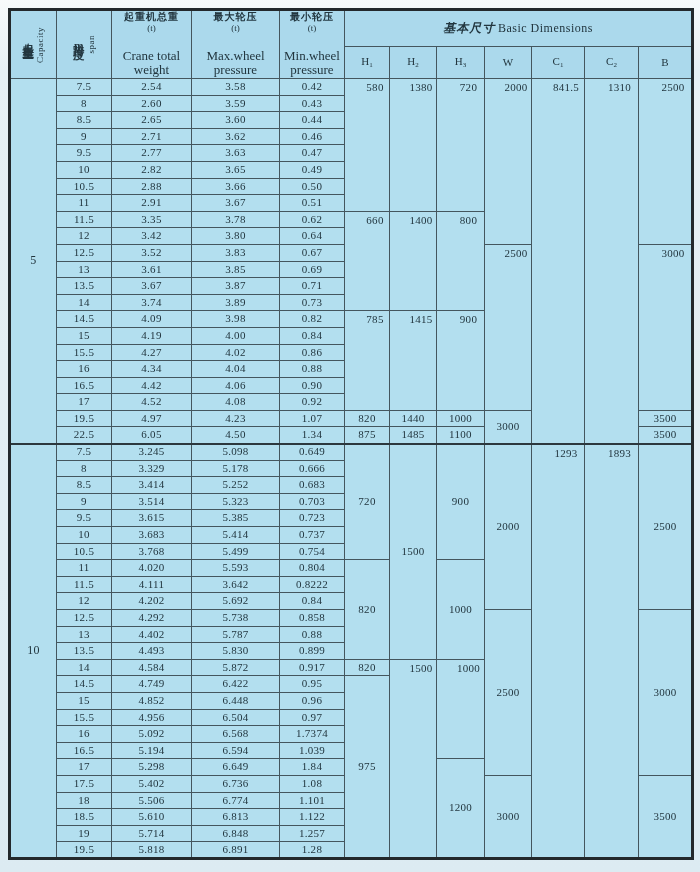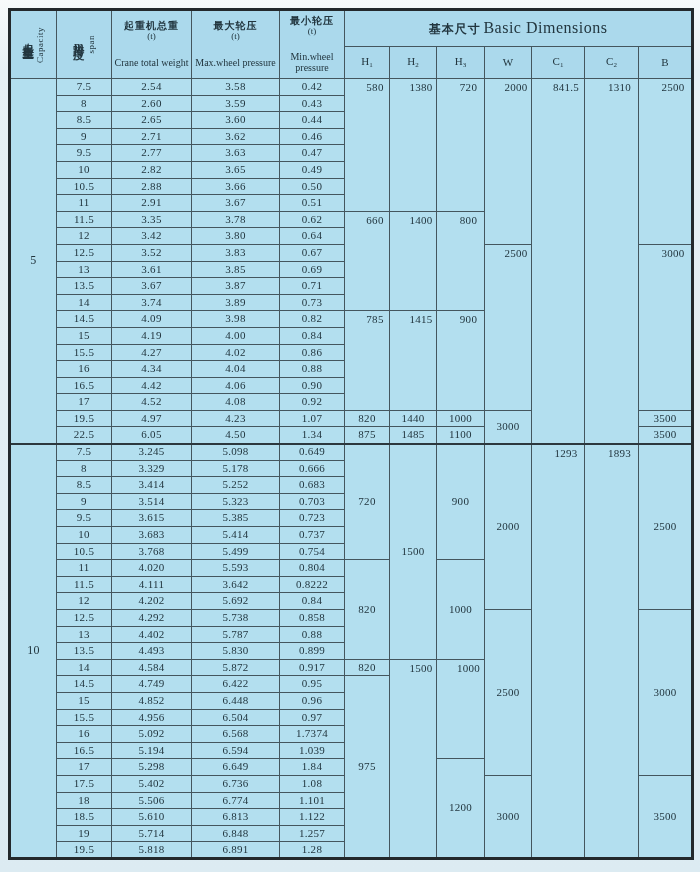--- a/index.html
+++ b/index.html
@@ -32,23 +32,23 @@
   thead tr.hrow1{height:37px;}
   thead tr.hrow2{height:32px;}
   tbody tr{height:16.6px;}
   tbody td{font-size:11px;letter-spacing:0.3px;}
   .cap{font-size:12px;}
   .vtop{vertical-align:top;padding-top:3px;padding-left:16px;}
   .sec-start td{border-top:2px solid #2c383e;}
   
   .hcn{font-size:10px;font-weight:600;letter-spacing:1px;display:block;}
   .hunit{font-size:9px;display:block;margin-top:1px;}
-  .hen{font-size:10px;display:block;margin-top:16px;letter-spacing:0;}
-  .basic .hcnline{font-size:12px;font-weight:600;letter-spacing:1px;}
-  .basic .henline{font-size:16px;letter-spacing:0.5px;}
+  .hen{font-size:13px;display:block;margin-top:16px;letter-spacing:0;}
+  .basic .hcnline{font-size:12px;font-weight:600;letter-spacing:1px;font-style:italic;}
+  .basic .henline{font-size:12px;letter-spacing:0.5px;}
   .vheader{display:flex;flex-direction:row;align-items:center;justify-content:center;gap:3px;height:64px;}
   .vstack{
     writing-mode:vertical-lr;
     text-orientation:upright;
     font-size:11.5px;font-weight:600;letter-spacing:2px;line-height:1;
   }
   .vrot{
     writing-mode:vertical-rl;
     transform:rotate(180deg);
     font-size:9px;letter-spacing:0.5px;line-height:1;

